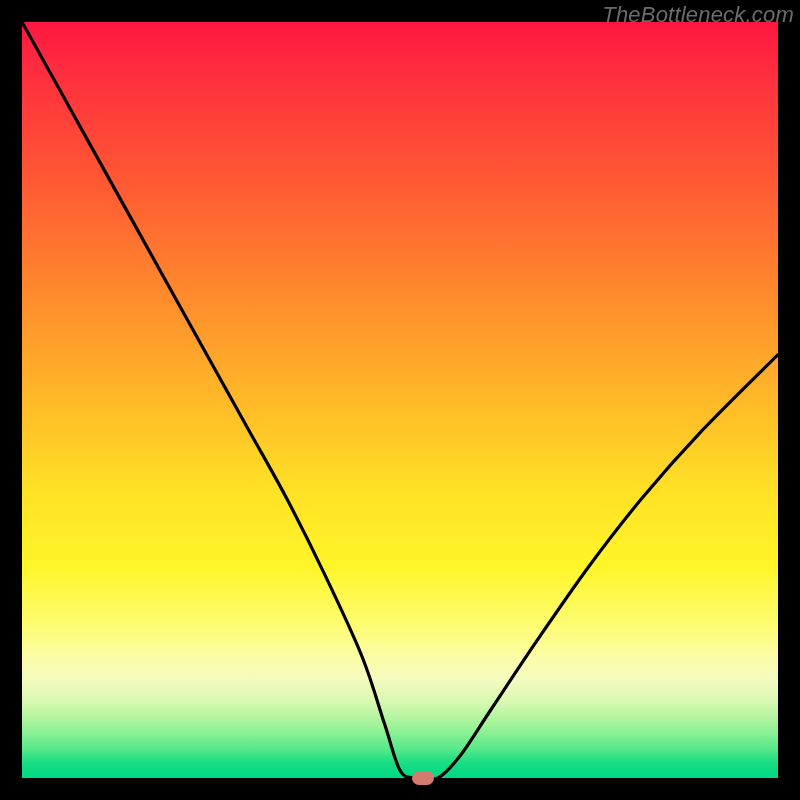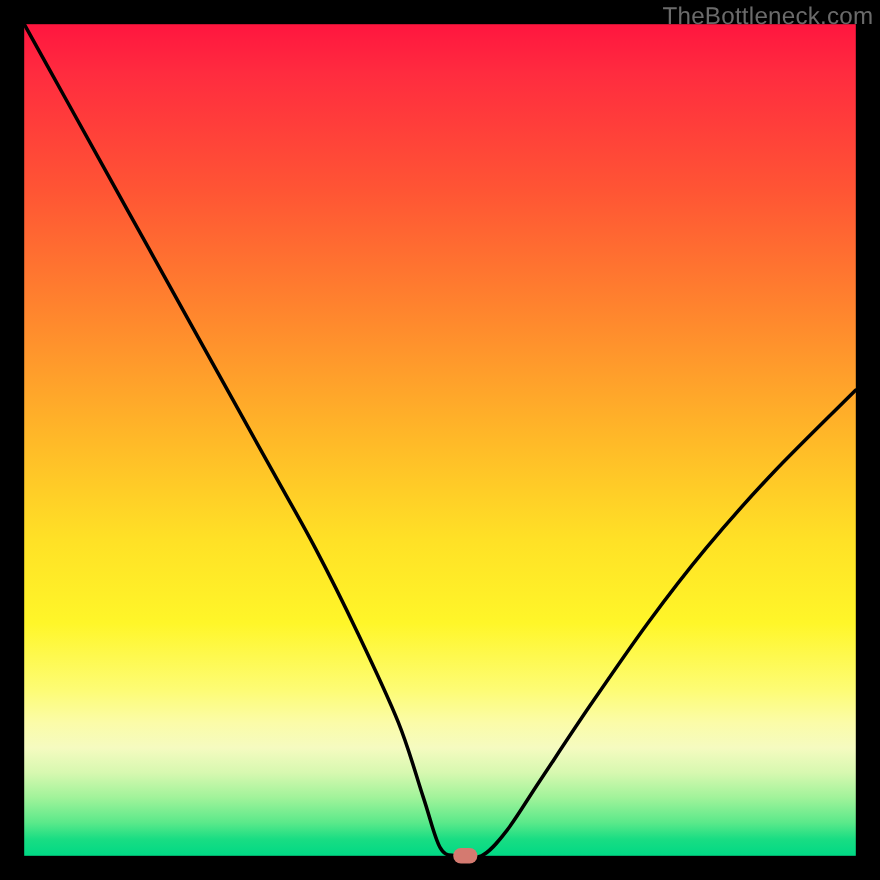--- a/index.html
+++ b/index.html
@@ -45,20 +45,21 @@
       #00d985 100%
     );
   }
   .watermark {
     position: absolute;
     top: 2px;
     right: 6px;
     color: #6b6b6b;
     font-size: 22px;
     letter-spacing: 0.2px;
+    font-style: italic;
   }
   svg.curve {
     position: absolute;
     left: 0;
     top: 0;
     width: 756px;
     height: 756px;
     overflow: visible;
   }
   .marker {

